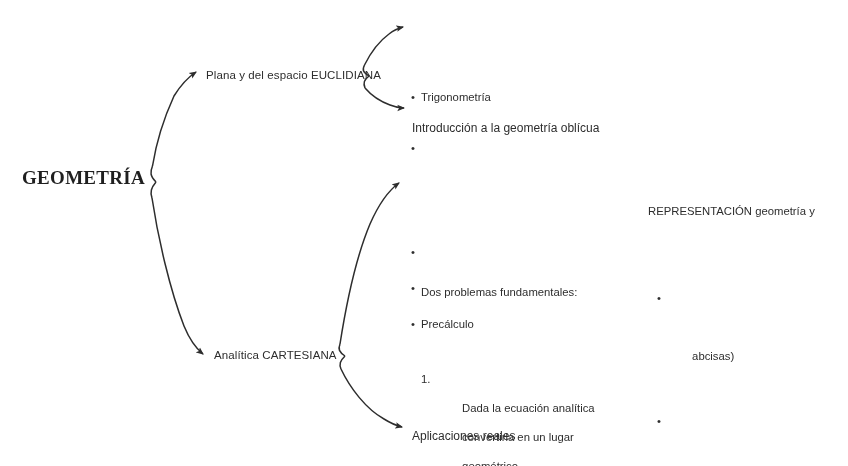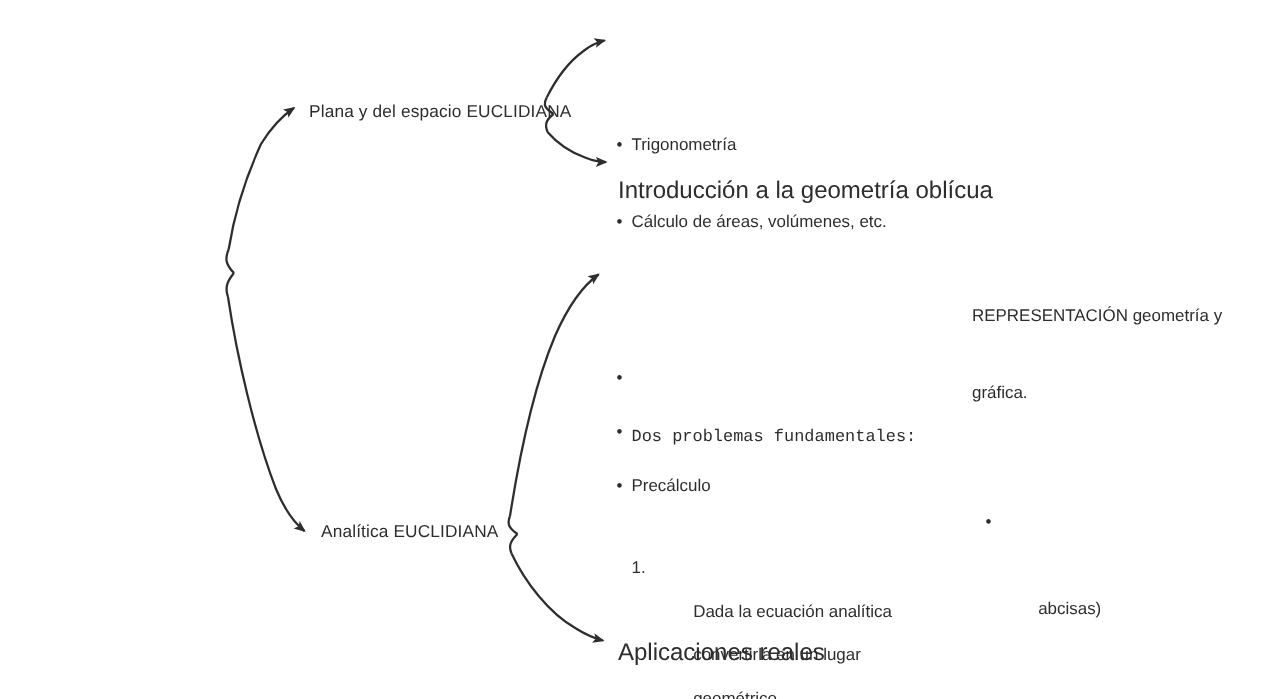--- a/index.html
+++ b/index.html
@@ -34,21 +34,21 @@
     font-size: 19px;
     letter-spacing: 0.3px;
     color: #1f1f1f;
   }
   .branch-label {
     font-size: 11.5px;
     color: #2d2d2d;
     letter-spacing: 0.1px;
   }
   .leaf-block {
-    font-size: 16px;
+    font-size: 12px;
     line-height: 14.5px;
     color: #2d2d2d;
   }
   .leaf-block .line {
     white-space: pre;
   }
   ul.bullets {
     list-style: none;
     margin: 0;
     padding: 0;
@@ -76,21 +76,20 @@
     line-height: 14.5px;
   }
   ol.numbered > li > .num {
     position: absolute;
     left: 0;
     top: 0;
   }
   .intro-line {
     font-size: 11.3px;
     line-height: 14.5px;
-    font-family: Liberation Mono, monospace;
   }
   .head-line {
     font-size: 11.3px;
     line-height: 14.5px;
   }
 </style>
 </head>
 <body>
 
 <div id="canvas">
@@ -111,35 +110,36 @@
     <path d="M 364.5 65 C 370 54 378 42 389 34 C 394 30 399 28 403 27" fill="none" stroke="#2d2d2d" stroke-width="1.5" marker-end="url(#arrow)"></path>
     <path d="M 369 76 C 364 80 363 83 365 88" fill="none" stroke="#2d2d2d" stroke-width="1.5"></path>
     <path d="M 365 88 C 371 95 379 101 390 105 C 395 107 400 108 404 108" fill="none" stroke="#2d2d2d" stroke-width="1.5" marker-end="url(#arrow)"></path>
 
     <path d="M 345 356 C 339 352 338 349 340 344" fill="none" stroke="#2d2d2d" stroke-width="1.5"></path>
     <path d="M 340 344 C 345 312 354 262 370 224 C 381 199 392 188 399 183" fill="none" stroke="#2d2d2d" stroke-width="1.5" marker-end="url(#arrow)"></path>
     <path d="M 345 356 C 340 361 339 364 341 369" fill="none" stroke="#2d2d2d" stroke-width="1.5"></path>
     <path d="M 341 369 C 350 388 366 409 384 419 C 392 424 398 426 402 427" fill="none" stroke="#2d2d2d" stroke-width="1.5" marker-end="url(#arrow)"></path>
   </svg>
 
+  <div class="node root-label" style="left:22px; top:167px;">GEOMETRÍA</div>
 
   <div class="node branch-label" style="left:206px; top:69px;">Plana y del espacio EUCLIDIANA</div>
 
   <div class="node" style="left:410px; top:18px;">
     <ul class="bullets">
       <li><span class="bullet-dot">•</span><span>Trigonometría</span></li>
-      <li><span class="bullet-dot">•</span><span>Cálculo de áreas, volúmenes, etc.</span></li>
+      <li><span class="bullet-dot">•</span></li>
     </ul>
   </div>
 
   <div class="node leaf-block" style="left:412px; top:92px;">
     <div class="line">Introducción a la geometría oblícua</div>
   </div>
 
-  <div class="node branch-label" style="left:214px; top:349px;">Analítica EUCLIDIANA</div>
+  <div class="node branch-label" style="left:214px; top:349px;">Analítica CARTESIANA</div>
 
   <div class="node" style="left:410px; top:173px;">
     <ul class="bullets">
       <li><span class="bullet-dot">•</span></li>
       <li><span class="bullet-dot">•</span></li>
       <li><span class="bullet-dot">•</span><span>Precálculo</span></li>
     </ul>
   </div>
 
   <div class="node" style="left:421px; top:249px;">
@@ -156,21 +156,20 @@
   </div>
 
   <div class="node leaf-block" style="left:412px; top:400px;">
     <div class="line">Aplicaciones reales</div>
     
     
   </div>
 
   <div class="node" style="left:648px; top:168px;">
     <div class="head-line">REPRESENTACIÓN geometría y</div>
-    <div class="head-line">gráfica.</div>
     <ul class="bullets" style="padding-left:8px;">
       <li>
         <span class="bullet-dot">•</span>
         <br>
         <span>abcisas)</span>
       </li>
       <li>
         <span class="bullet-dot">•</span>
         
         

